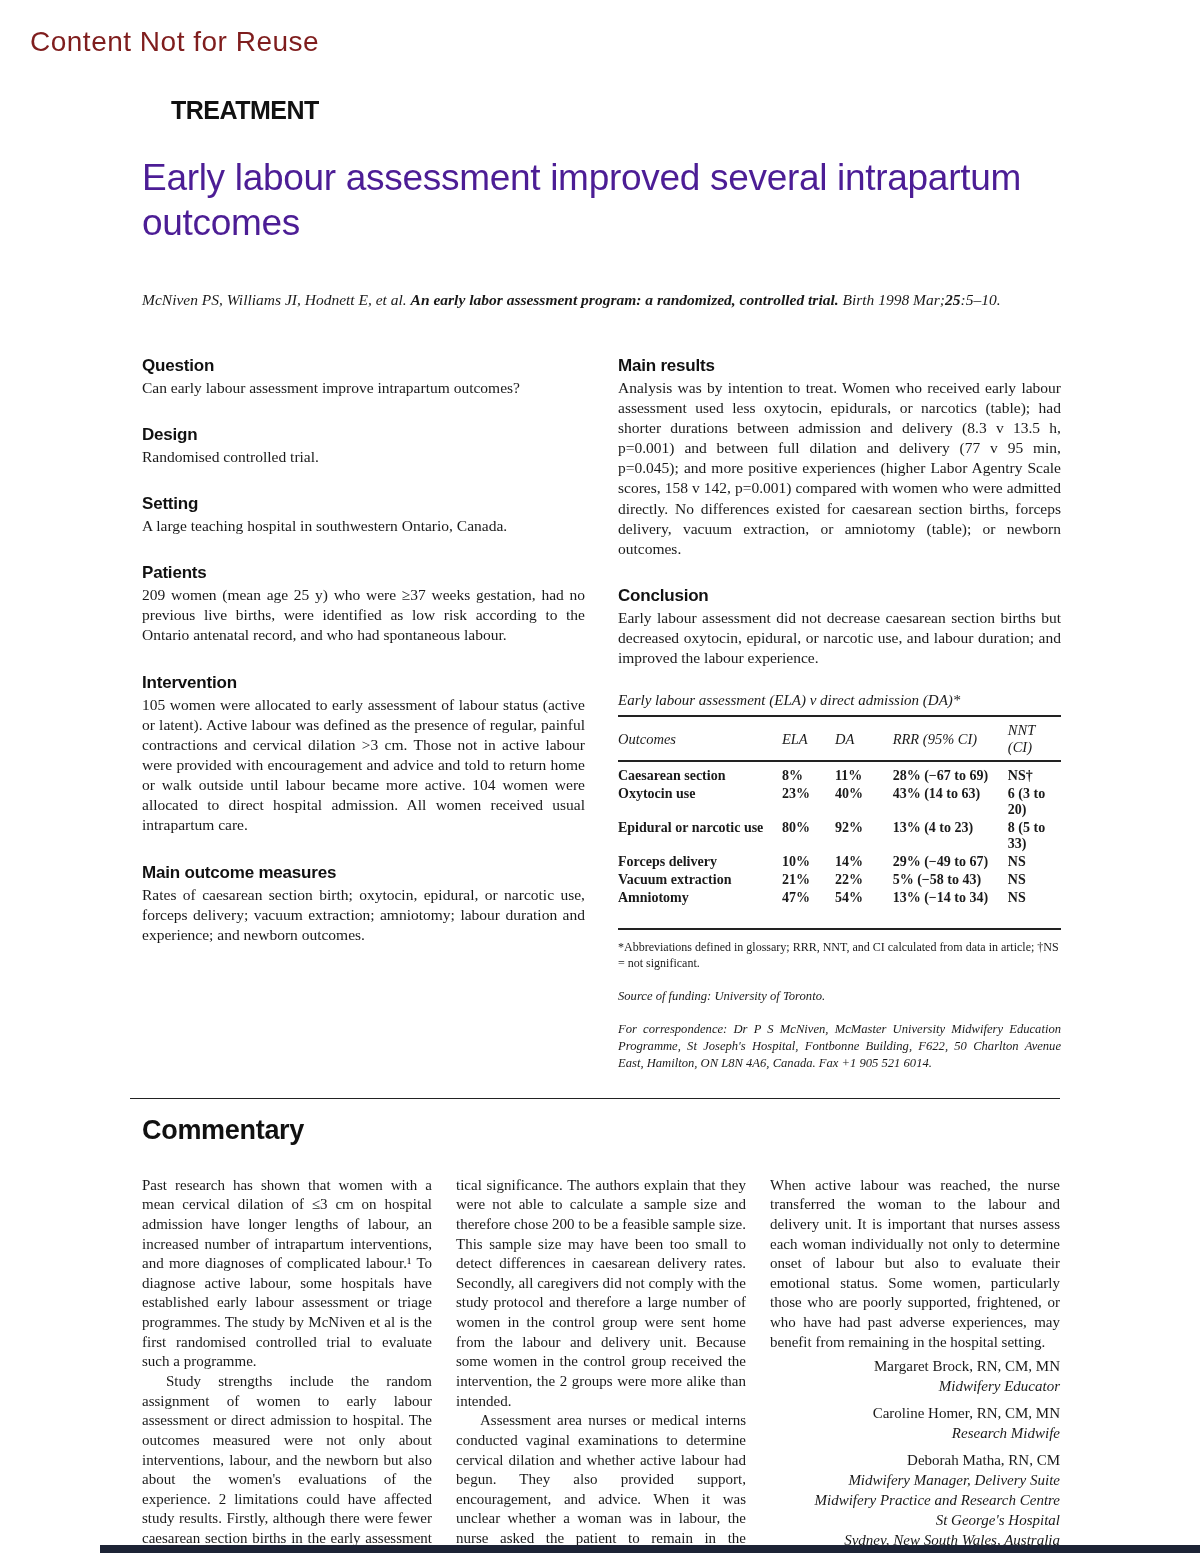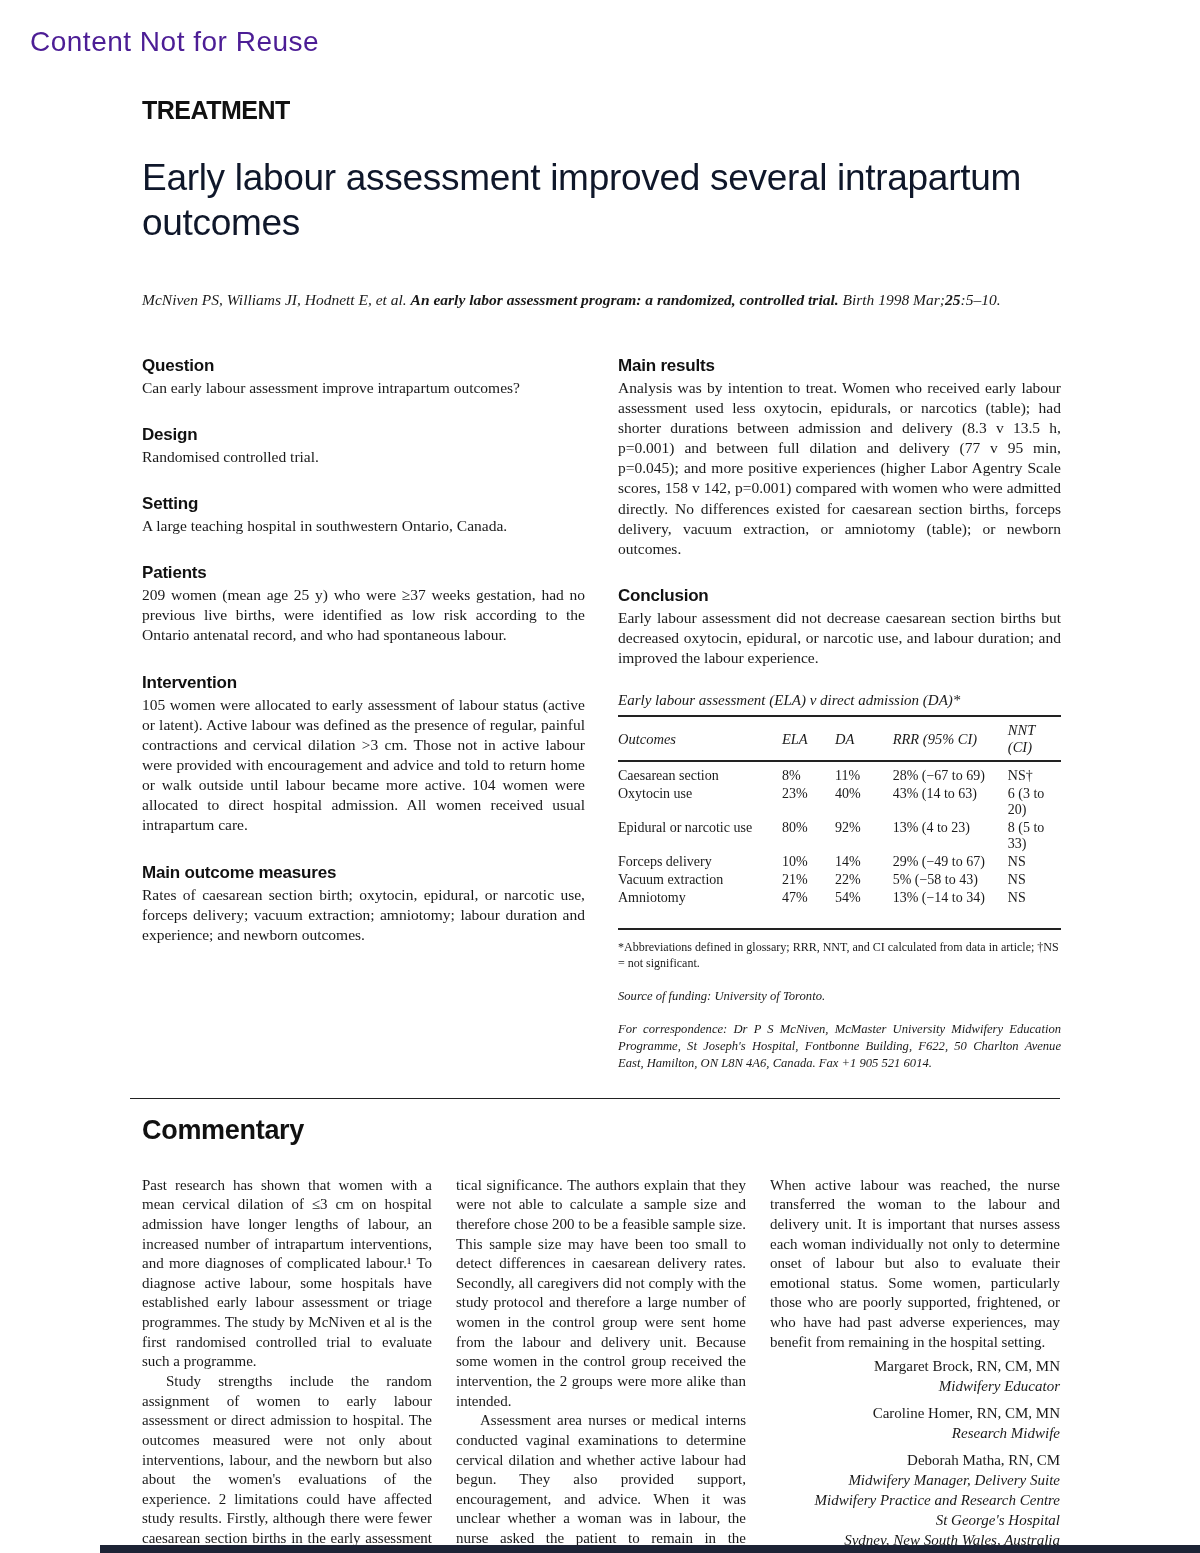--- a/index.html
+++ b/index.html
@@ -1,39 +1,39 @@
 <!DOCTYPE html>
 <html><head>
 <meta charset="utf-8">
 <style>
   html,body{margin:0;padding:0;background:#fff;}
   .page{position:relative;width:1200px;height:1553px;background:#fff;overflow:hidden;
         font-family:"Liberation Serif",serif;color:#1a1a1a;}
   .watermark{position:absolute;top:26px;left:30px;font-family:"Liberation Sans",sans-serif;
-        font-size:28px;color:#4c1d95;letter-spacing:.5px;}
+        font-size:28px;color:#7f1d1d;letter-spacing:.5px;}
   .content{position:absolute;left:142px;top:0;width:918px;}
   .kicker{margin-top:96px;font-family:"Liberation Sans",sans-serif;font-weight:bold;
-        font-size:25px;letter-spacing:-.5px;color:#111;}
+        font-size:25px;letter-spacing:-.5px;color:#111;margin-left:29px;}
   h1.title{margin:30px 0 0 0;font-family:"Liberation Sans",sans-serif;font-weight:400;
-        font-size:37px;line-height:1.22;color:#0f172a;letter-spacing:-.3px;}
+        font-size:37px;line-height:1.22;color:#4c1d95;letter-spacing:-.3px;}
   .citation{margin:44px 0 0 0;font-style:italic;font-size:15.5px;line-height:1.45;}
   .citation b{font-weight:bold;text-align:right;}
   .two-col{display:flex;gap:33px;margin-top:44px;}
   .col{width:443px;flex:0 0 443px;}
   h3.sec-h{margin:27px 0 2px 0;font-family:"Liberation Sans",sans-serif;font-weight:bold;
         font-size:17px;letter-spacing:-.2px;color:#111;}
   h3.sec-h.first{margin-top:0;}
   p.body{margin:0;font-size:15.5px;line-height:1.30;text-align:justify;}
   
   .tbl-caption{margin:24px 0 6px 0;font-style:italic;font-size:15px;}
   table.data{width:100%;border-collapse:collapse;border-top:2.5px solid #222;
         border-bottom:2.5px solid #222;font-size:14px;}
   table.data th{font-style:italic;font-weight:normal;text-align:left;font-size:14.5px;
         padding:5px 0 4px 0;border-bottom:2px solid #222;}
-  table.data td{padding:1px 0;vertical-align:top;}
+  table.data td{padding:1px 0;vertical-align:top;font-weight:bold;}
   table.data tr:first-child td{padding-top:6px;}
   table.data tr:last-child td{padding-bottom:22px;}
   .c-out{width:37%;} .c-ela{width:12%;} .c-da{width:13%;} .c-rrr{width:26%;} .c-nnt{width:12%;}
   .tbl-foot{margin:10px 0 0 0;font-size:12px;line-height:1.3;}
   .small-it{margin:16px 0 0 0;font-style:italic;font-size:12.6px;line-height:1.35;text-align:justify;}
   
   .divider{border:none;border-top:1.5px solid #222;margin:26px 0 0 -12px;width:930px;}
   h2.commentary{margin:16px 0 30px 0;font-family:"Liberation Sans",sans-serif;font-weight:bold;
         font-size:27px;letter-spacing:-.3px;color:#111;}
   .three-col{display:flex;gap:24px;}

